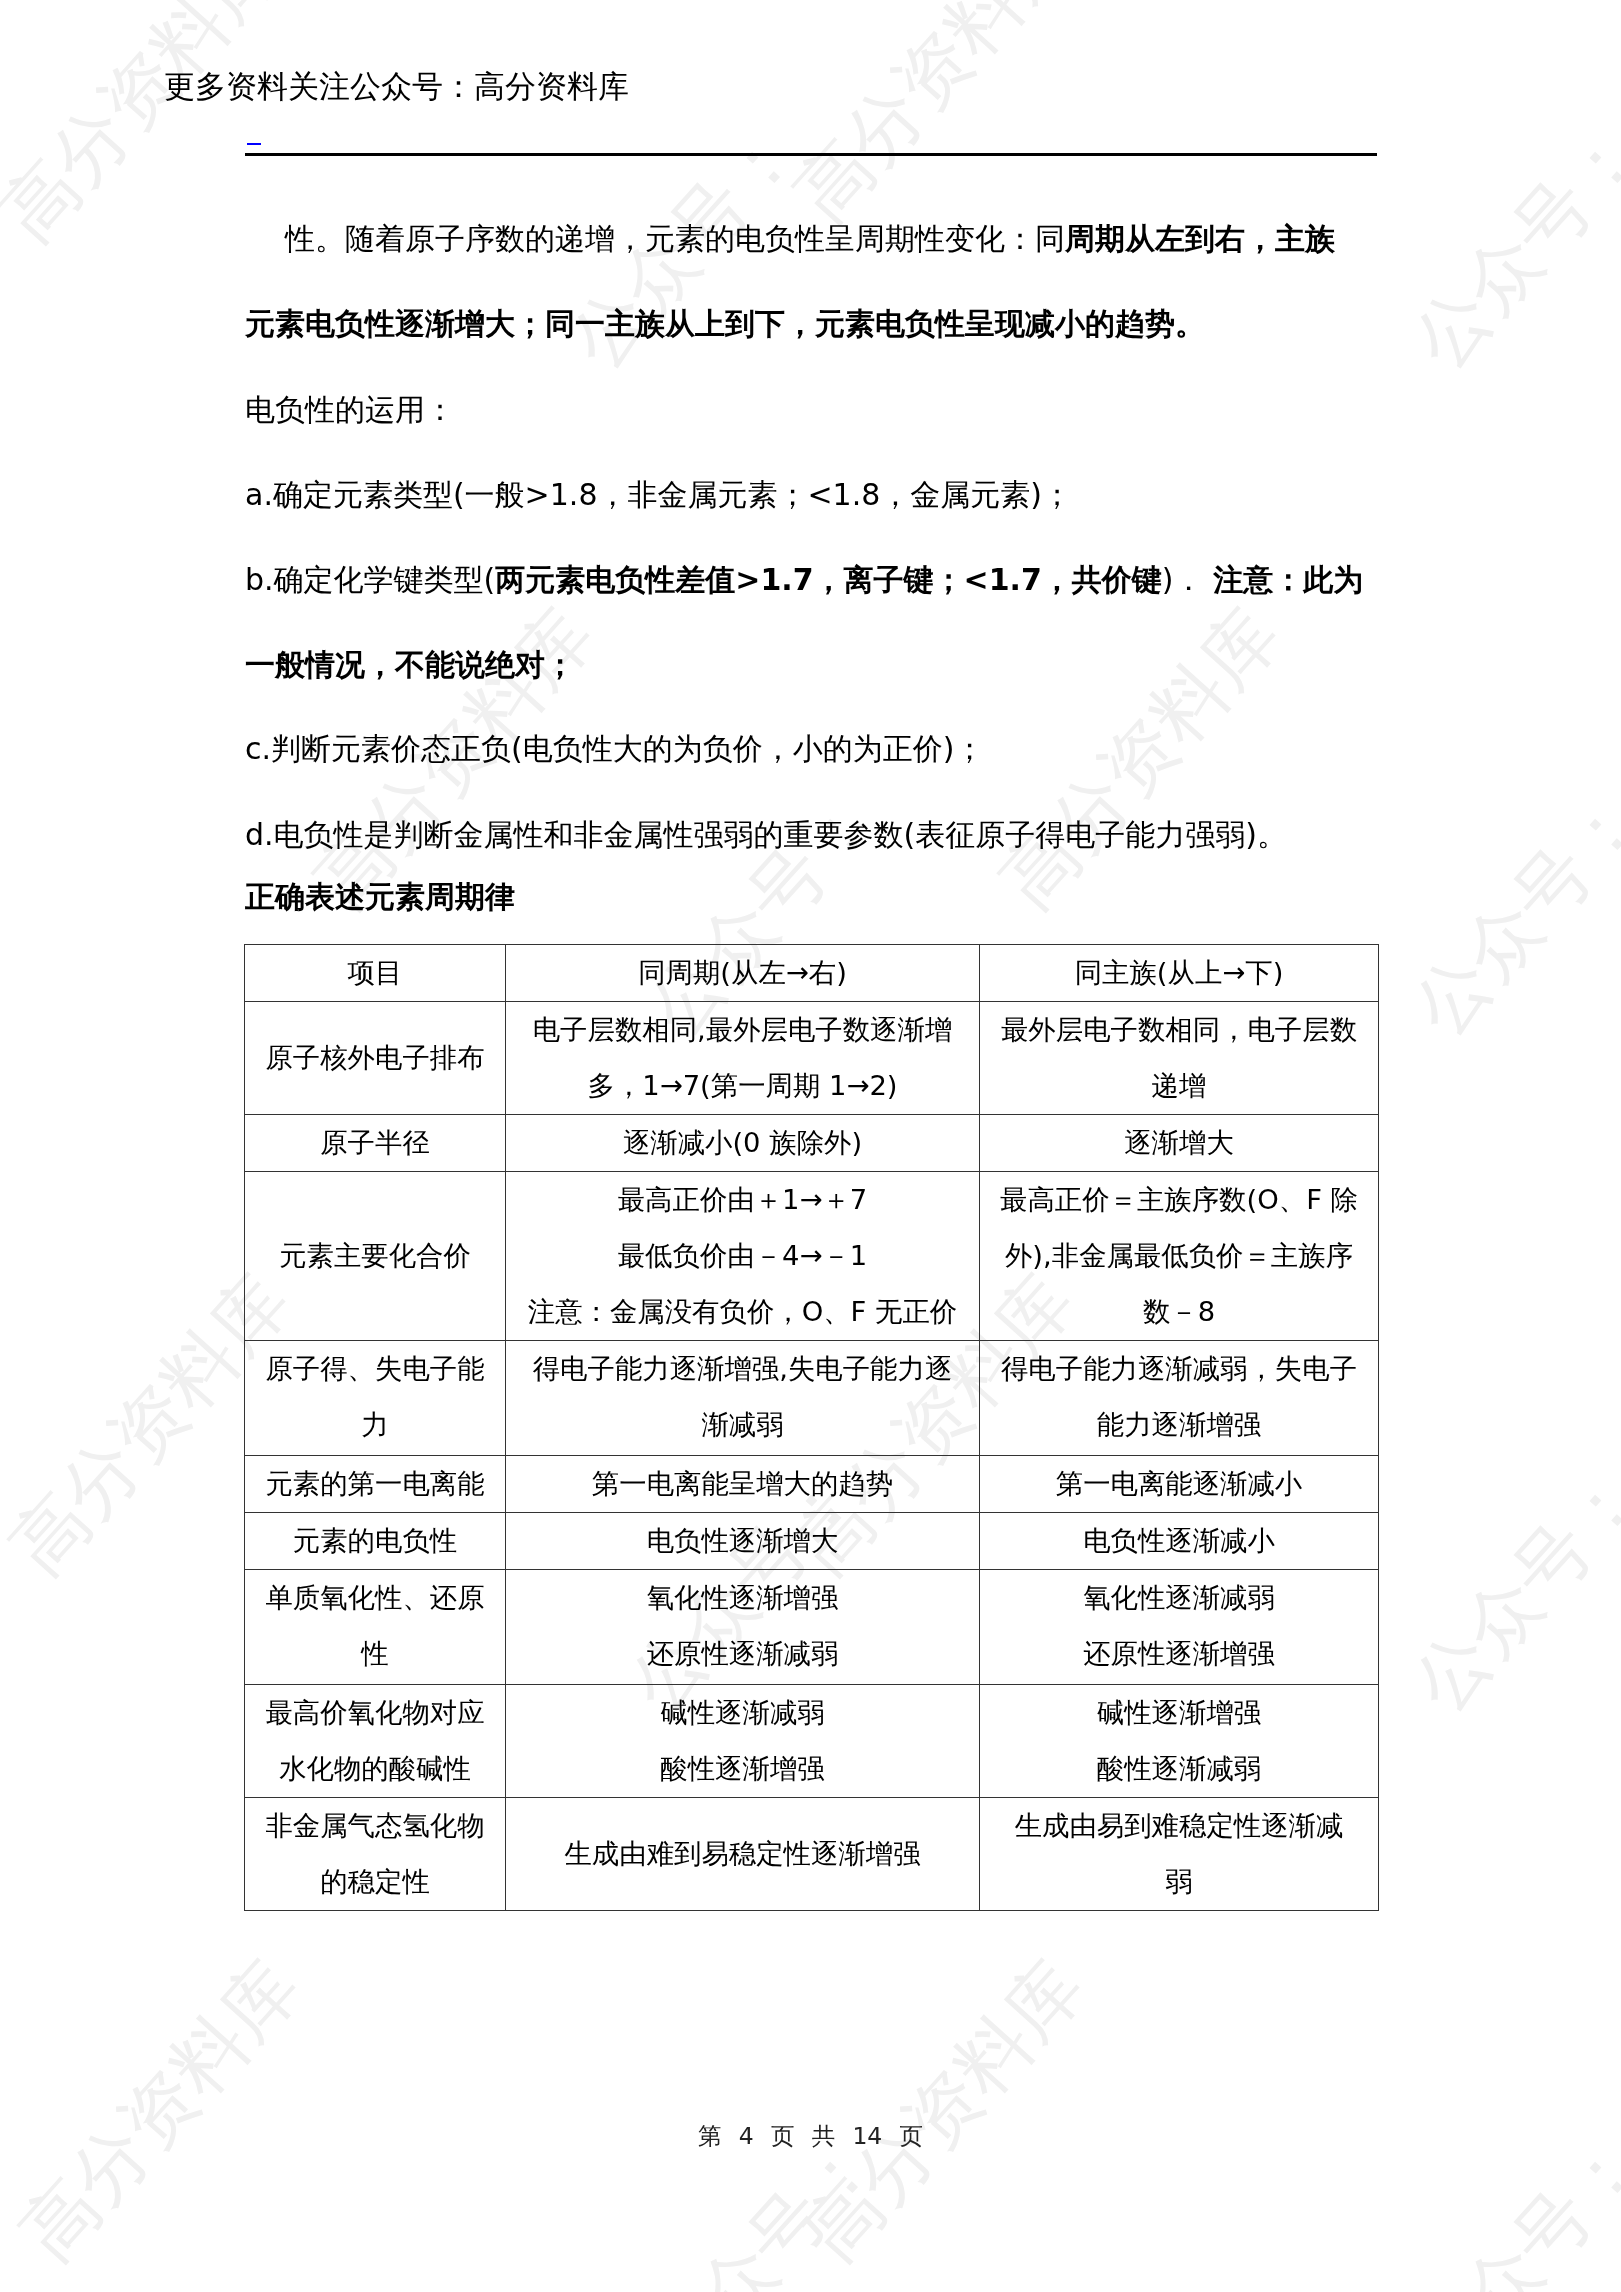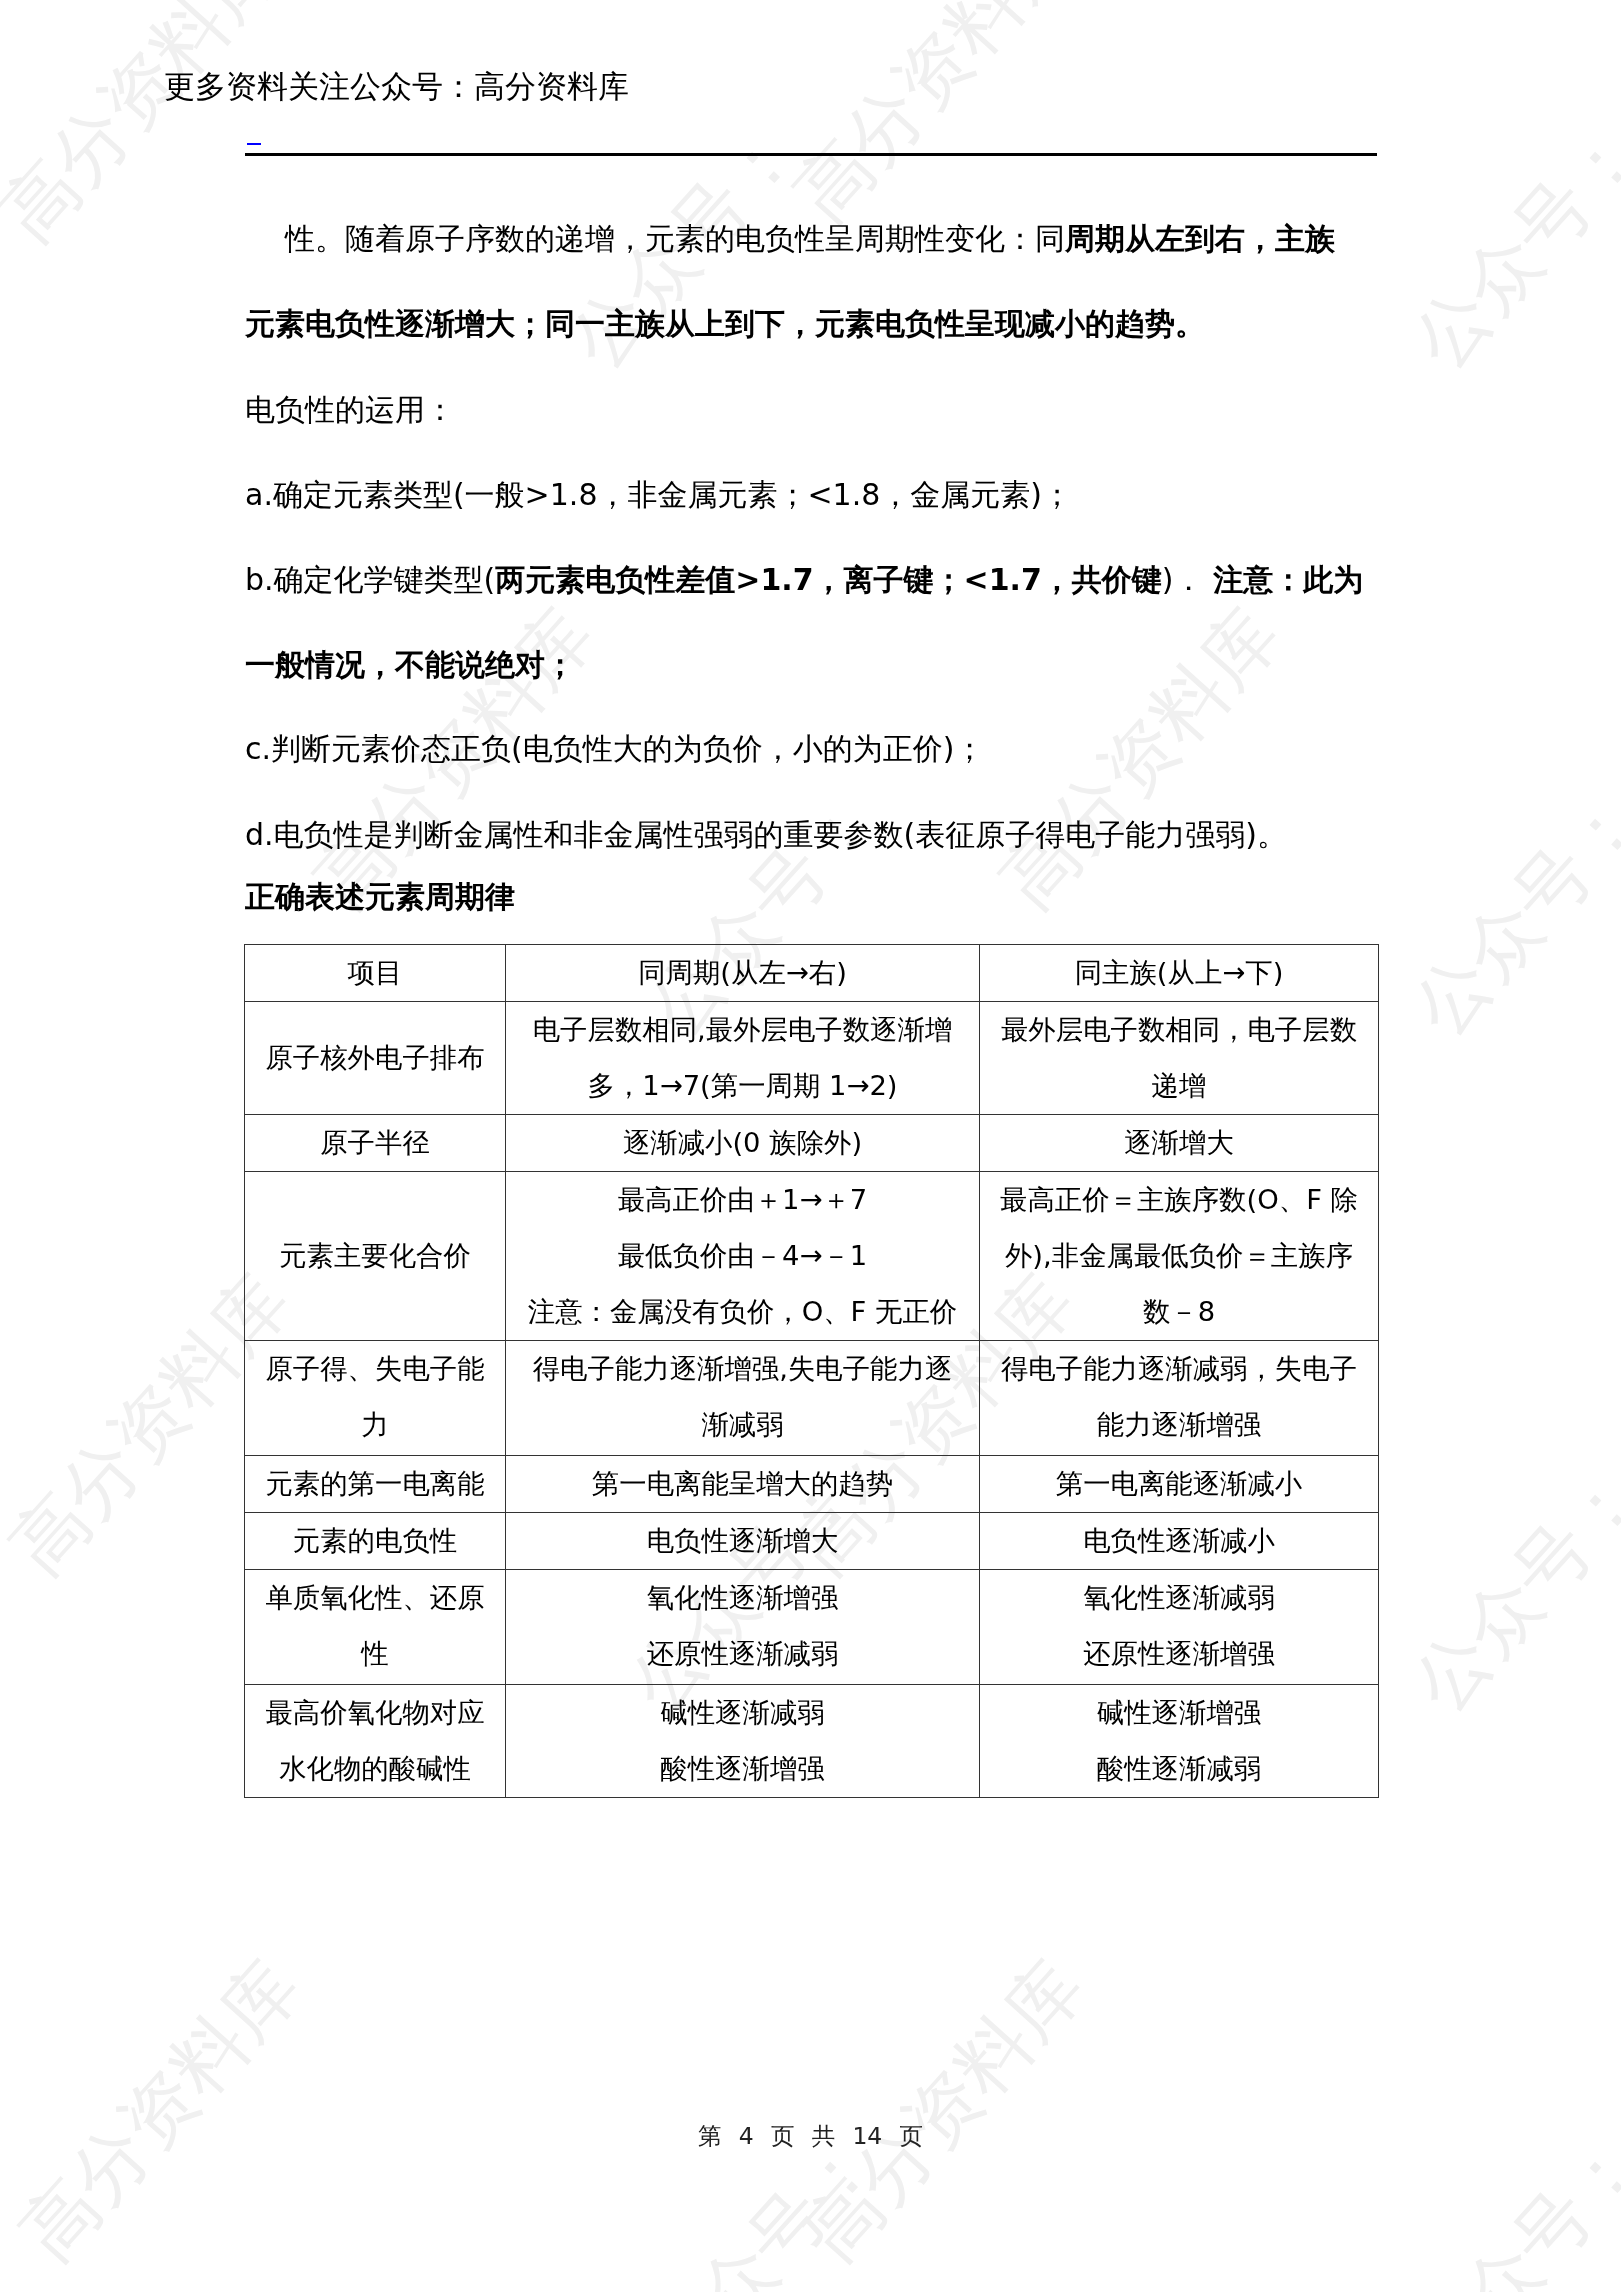--- a/index.html
+++ b/index.html
@@ -137,20 +137,31 @@
   <tr style="height:111px;">
     <td class="c0">
           <div>最高价氧化物对应</div>
           <div>水化物的酸碱性</div>
         </td>
     <td class="c1 ml">碱性逐渐减弱
 酸性逐渐增强</td>
     <td class="c2 ml">碱性逐渐增强
 酸性逐渐减弱</td>
   </tr>
+  <tr style="height:113px;">
+    <td class="c0">
+          <div>非金属气态氢化物</div>
+          <div>的稳定性</div>
+        </td>
+    <td class="c1 mid">生成由难到易稳定性逐渐增强</td>
+    <td class="c2">
+          <div>生成由易到难稳定性逐渐减</div>
+          <div>弱</div>
+        </td>
+  </tr>
 </tbody>
   </table>
 
 <div class="abs footer">第 4 页 共 14 页</div>
 
 <style>
   td.ml { white-space:pre-line; }
   td.c2 > div:first-child { }
 </style>
 

